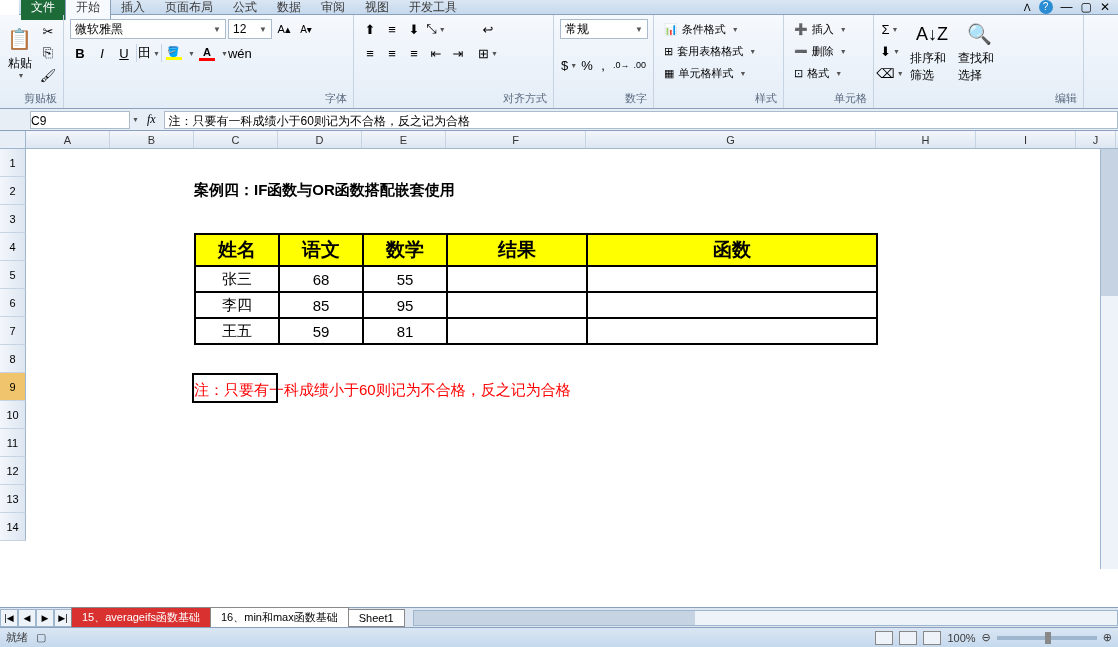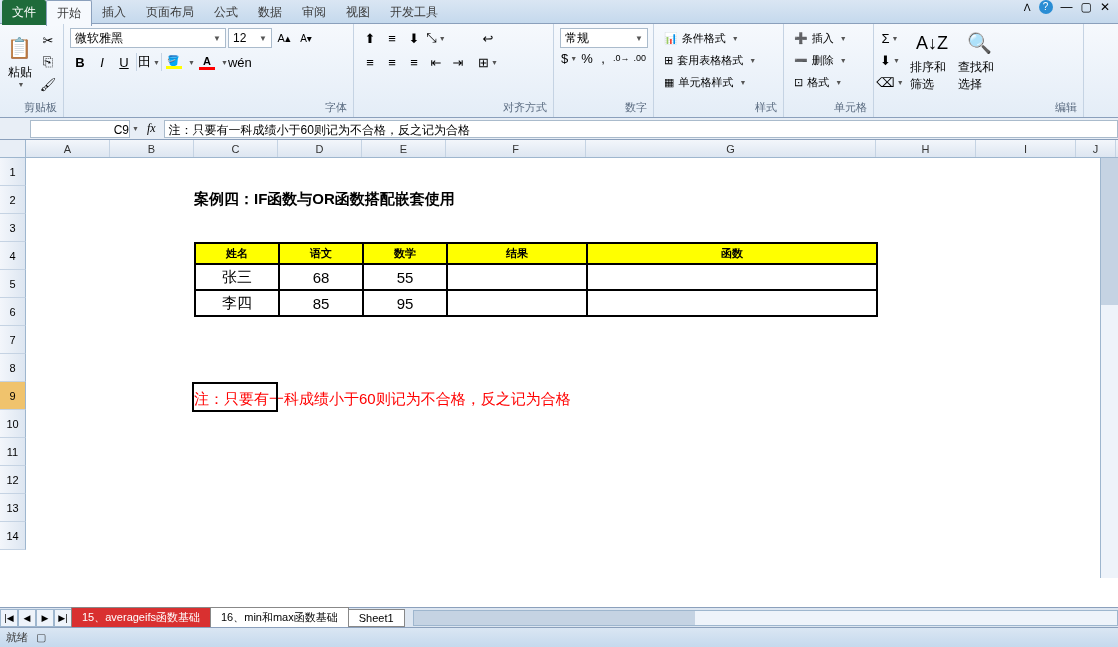--- a/index.html
+++ b/index.html
@@ -1,19 +1,19 @@
 <!DOCTYPE html>
 <html><head>
 <meta charset="utf-8">
 <style>
 * { margin: 0; padding: 0; box-sizing: border-box; font-family: "Microsoft YaHei", sans-serif; }
 body { width: 1118px; height: 647px; background: #fff; overflow: hidden; position: relative; font-size: 12px; }
 
 
-.tabbar { height: 24px; background: linear-gradient(#dae6f3, #c5d9ed); display: flex; align-items: flex-start; border-bottom: 1px solid #8ba0bc; }
+.tabbar { height: 15px; background: linear-gradient(#dae6f3, #c5d9ed); display: flex; align-items: center; border-bottom: 1px solid #8ba0bc; margin-left: 19px; }
 .tab { padding: 4px 10px; color: #3b3b3b; cursor: pointer; }
 .tab.file { background: #1e6b3a; color: #fff; border-radius: 2px 2px 0 0; margin-left: 2px; }
 .tab.active { background: #f6f9fd; border: 1px solid #8ba0bc; border-bottom: none; border-radius: 2px 2px 0 0; }
 .tabbar-right { margin-left: auto; display: flex; gap: 8px; padding-right: 8px; align-items: center; }
 .circle-icon { width: 14px; height: 14px; border-radius: 50%; background: #2a8dd4; color: #fff; text-align: center; line-height: 14px; font-size: 10px; }
 
 
 .ribbon { height: 94px; background: linear-gradient(#f6f9fd, #e4edf7); border-bottom: 1px solid #8ba0bc; display: flex; }
 .ribbon-group { border-right: 1px solid #c5d3e3; padding: 2px 6px 0 6px; display: flex; flex-direction: column; position: relative; }
 .ribbon-group-label { text-align: right; font-size: 11px; color: #5a6b80; padding: 2px 0; }
@@ -26,38 +26,38 @@
 .col { display: flex; flex-direction: column; gap: 2px; }
 .row { display: flex; gap: 2px; align-items: center; }
 .combo { height: 20px; border: 1px solid #abc; background: #fff; display: flex; align-items: center; padding: 0 4px; font-size: 12px; }
 .combo .dd { margin-left: auto; font-size: 8px; color: #555; }
 .sm-btn { width: 20px; height: 20px; border: 1px solid transparent; display: flex; align-items: center; justify-content: center; cursor: pointer; font-size: 13px; }
 .mid-btn { height: 20px; padding: 0 4px; display: flex; align-items: center; gap: 4px; cursor: pointer; font-size: 11px; }
 .color-bar { width: 16px; height: 3px; }
 
 
 .formula-bar { height: 22px; background: #e8eef6; border-bottom: 1px solid #8ba0bc; display: flex; align-items: center; }
-.namebox { width: 100px; height: 18px; background: #fff; border: 1px solid #abc; margin-left: 30px; text-align: right; line-height: 18px; }
+.namebox { width: 100px; height: 18px; background: #fff; border: 1px solid #abc; margin-left: 30px; text-align: left; line-height: 18px; }
 .fx { margin: 0 8px; font-style: italic; font-family: serif; }
 .formula-input { flex: 1; height: 18px; background: #fff; border: 1px solid #abc; padding: 0 4px; line-height: 18px; }
 
 
 .grid-wrap { position: relative; height: 438px; overflow: hidden; background: #fff; }
 .col-headers { display: flex; height: 18px; background: linear-gradient(#f3f6fb,#dde6f1); border-bottom: 1px solid #9eb6ce; }
 .corner { width: 26px; border-right: 1px solid #9eb6ce; background: #e8eef6; }
 .ch { border-right: 1px solid #c5d3e3; text-align: center; font-size: 11px; color: #333; line-height: 18px; }
 .row-headers { position: absolute; left: 0; top: 18px; width: 26px; }
 .rh { height: 28px; border-bottom: 1px solid #c5d3e3; border-right: 1px solid #9eb6ce; background: linear-gradient(90deg,#f3f6fb,#dde6f1); text-align: center; font-size: 11px; line-height: 28px; }
 .rh.sel { background: #f0c36d; }
 .cells { position: absolute; left: 26px; top: 18px; right: 18px; bottom: 0; }
 
 
 .title-cell { position: absolute; font-weight: bold; font-size: 15px; }
 .data-table { position: absolute; border-collapse: collapse; }
-.data-table th { background: #ffff00; border: 2px solid #000; padding: 2px 0; font-size: 11px; font-weight: bold; }
+.data-table th { background: #ffff00; border: 2px solid #000; padding: 2px 0; font-size: 19px; font-weight: bold; }
 .data-table td { border: 2px solid #000; text-align: center; font-size: 15px; height: 26px; }
 .note { position: absolute; color: #ff0000; font-size: 15px; }
 .sel-border { position: absolute; border: 2px solid #000; pointer-events: none; }
 
 
 .sheet-bar { position: absolute; bottom: 20px; left: 0; right: 0; height: 20px; background: #dde6f1; display: flex; align-items: center; border-top: 1px solid #8ba0bc; }
 .nav-btns { display: flex; }
 .nav-btn { width: 18px; height: 18px; border: 1px solid #9eb6ce; background: #eef3fa; text-align: center; font-size: 9px; line-height: 16px; cursor: pointer; }
 .sheet-tab { padding: 2px 10px; border: 1px solid #888; background: #fff; font-size: 11px; cursor: pointer; margin-left: -1px; }
 .sheet-tab.active { background: #d93030; color: #fff; }
@@ -176,21 +176,21 @@
       <div class="col" style="gap:4px;padding-top:2px;margin-left:4px">
         <div class="sm-btn" style="width:24px">↩</div>
         <div class="sm-btn" style="width:24px">⊞<span class="dd-arrow">▼</span></div>
       </div>
     </div>
     <div class="ribbon-group-label">对齐方式</div>
   </div>
 
   <div class="ribbon-group" style="width:100px">
     <div class="ribbon-group-body">
-      <div class="col" style="gap:0;padding-top:2px;width:100%">
+      <div class="col" style="gap:16px;padding-top:2px;width:100%">
         <div class="combo" style="width:88px">
             <span>常规</span>
             <span class="dd">▼</span>
           </div>
         <div class="row">
           <div class="sm-btn">$<span class="dd-arrow">▼</span></div>
           <div class="sm-btn">%</div>
           <div class="sm-btn">,</div>
           <div class="sm-btn" style="font-size:9px">.0→</div>
           <div class="sm-btn" style="font-size:9px">.00</div>
@@ -321,20 +321,27 @@
         <td></td>
         <td></td>
       </tr>
       <tr>
         <td>李四</td>
         <td>85</td>
         <td>95</td>
         <td></td>
         <td></td>
       </tr>
+      <tr>
+        <td>王五</td>
+        <td>59</td>
+        <td>81</td>
+        <td></td>
+        <td></td>
+      </tr>
     </tbody>
       </table>
     <div class="note" style="left:168px;top:232px">注：只要有一科成绩小于60则记为不合格，反之记为合格</div>
     <div class="sel-border" style="left:166px;top:224px;width:86px;height:30px"></div>
   </div>
   <div class="vscroll">
       <div class="thumb"></div>
     </div>
 </div>
 
@@ -349,13 +356,24 @@
   <div class="sheet-tab">16、min和max函数基础</div>
   <div class="sheet-tab">Sheet1</div>
   <div class="hscroll">
       <div class="thumb"></div>
     </div>
 </div>
 
 <div class="status-bar">
   <span>就绪</span>
   <span style="margin-left:8px">▢</span>
+  <div class="status-right">
+    <div class="view-btn"></div>
+    <div class="view-btn"></div>
+    <div class="view-btn"></div>
+    <span>100%</span>
+    <span>⊖</span>
+    <div class="zoom-slider">
+        <div class="knob"></div>
+      </div>
+    <span>⊕</span>
+  </div>
 </div>
 
 </body></html>

